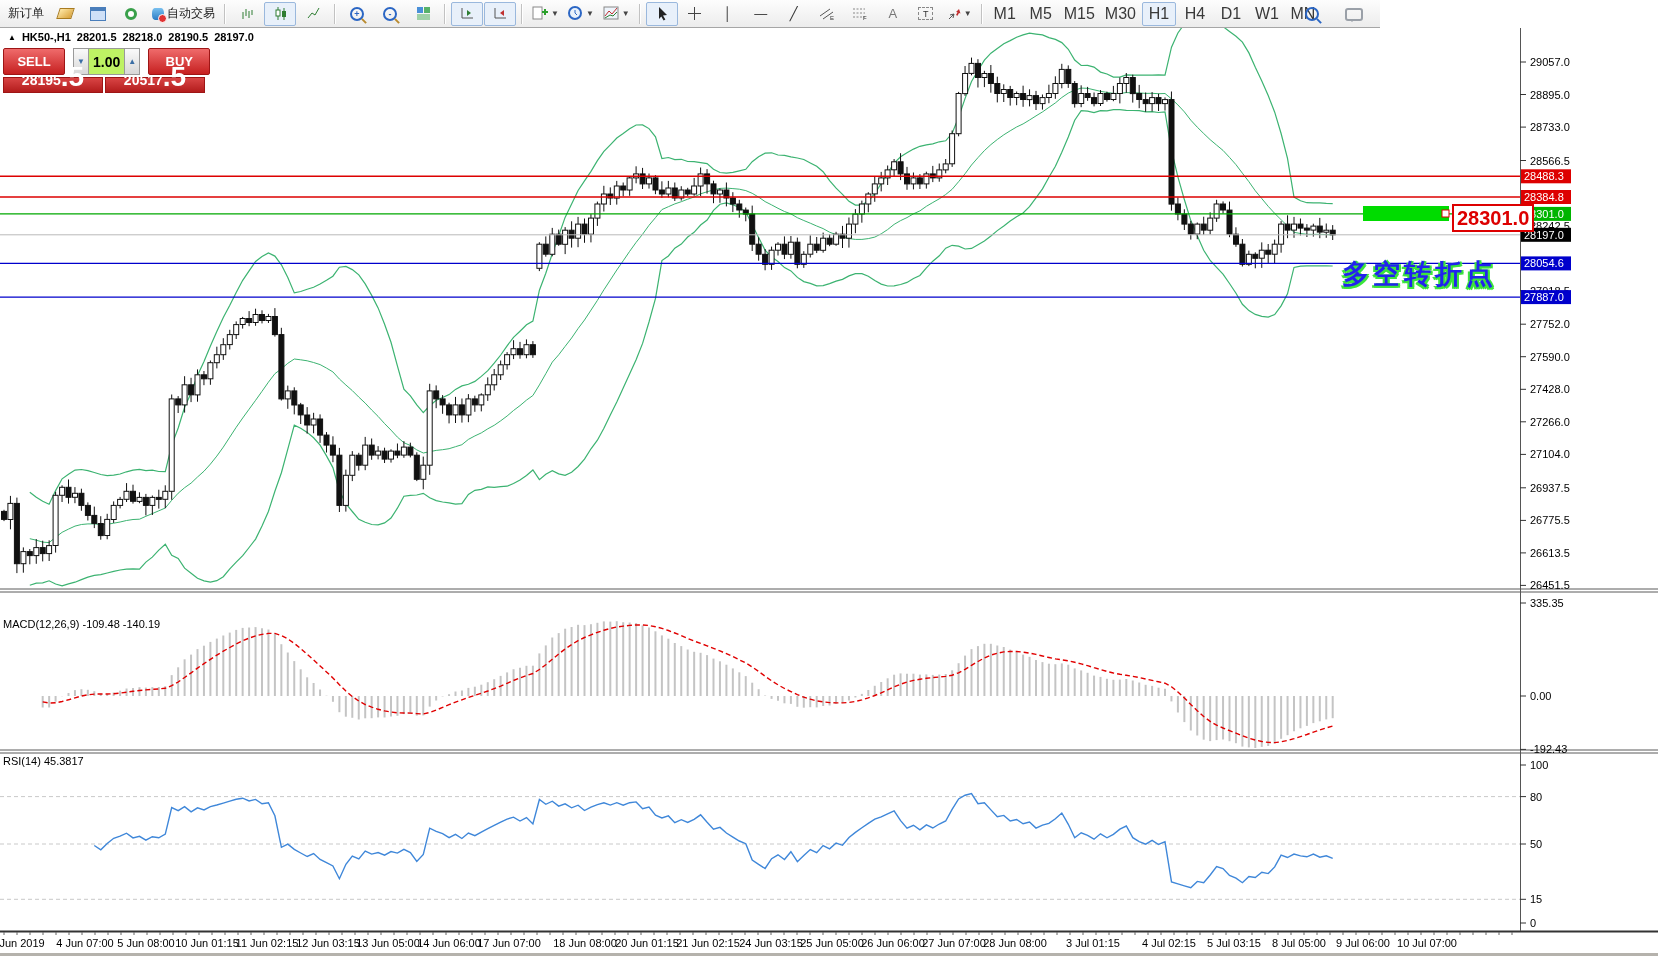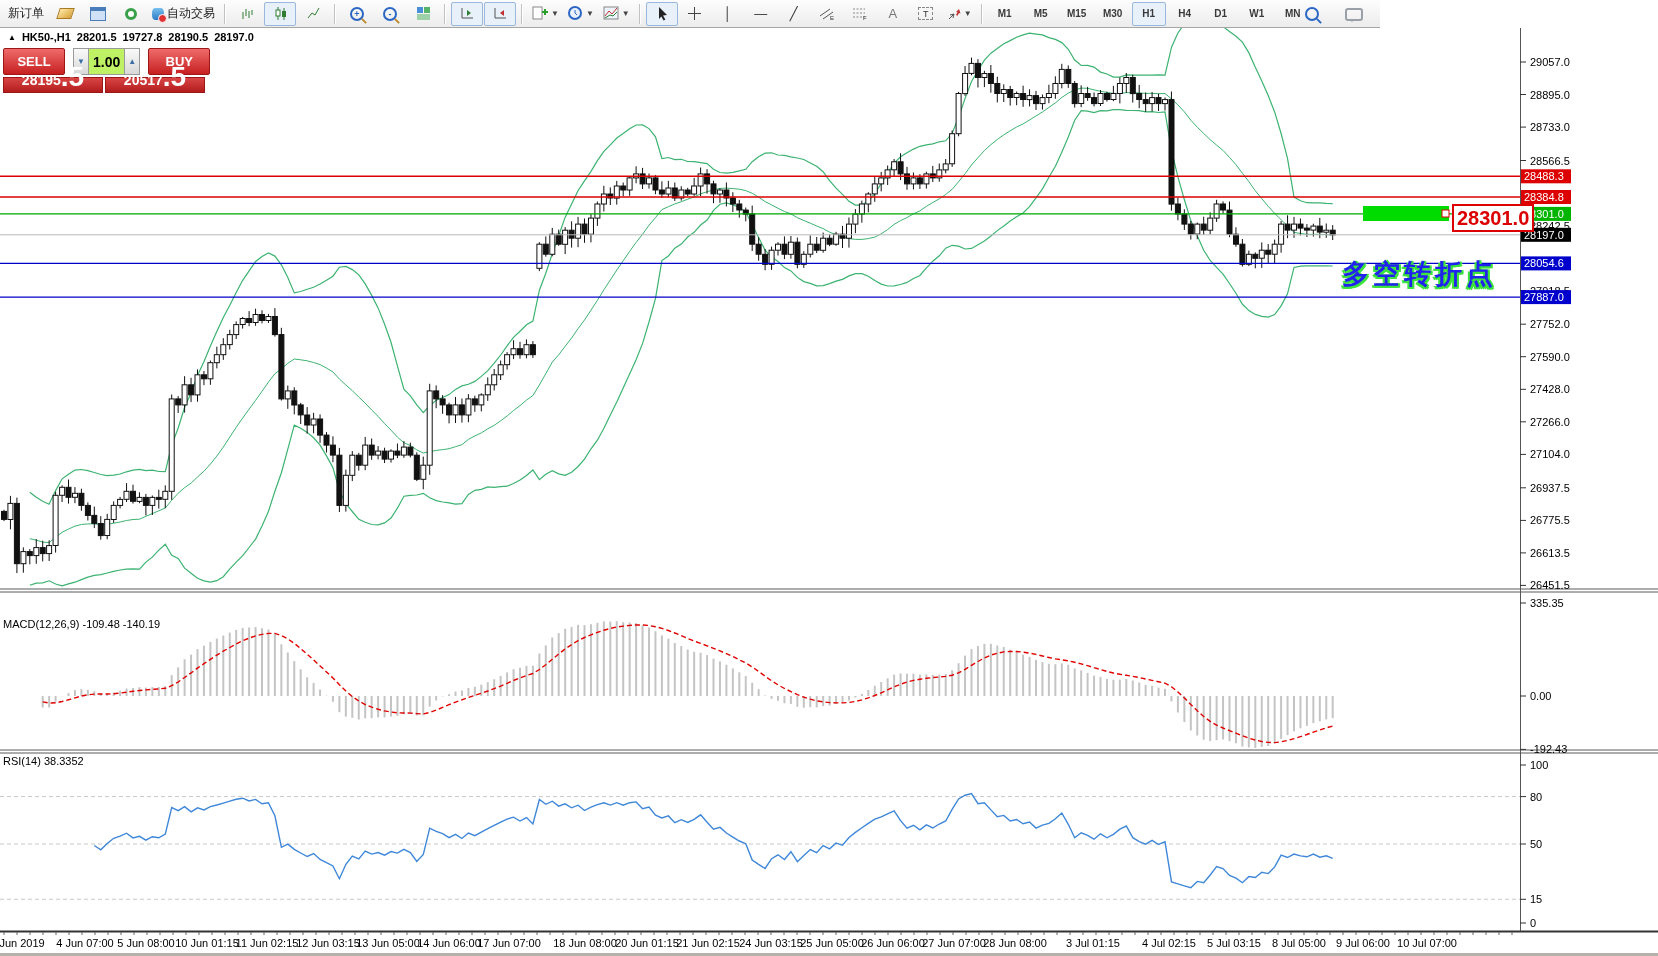--- a/index.html
+++ b/index.html
@@ -10,21 +10,21 @@
 
   
   .toolbar{position:absolute;left:0;top:0;width:1380px;height:28px;box-sizing:border-box;
     background:linear-gradient(#fdfdfd,#ececec);border-bottom:1px solid #a6a6a6;
     display:flex;align-items:center;padding:0 4px;gap:1px;z-index:30;}
   .sep{width:1px;height:20px;background:#c2c2c2;border-right:1px solid #fff;margin:0 4px;flex:0 0 auto;}
   .tbtn{height:22px;min-width:24px;padding:0 3px;display:flex;align-items:center;justify-content:center;
     gap:3px;font-size:12px;color:#222;border:1px solid transparent;border-radius:2px;flex:0 0 auto;cursor:default;}
   .tbtn.pressed{background:#e8f0fa;border-color:#9ab8dd;}
   .tbtn .caret{font-size:8px;color:#444;}
-  .tf{font-size:10px;font-weight:bold;color:#3a3a3a;min-width:26px;}
+  .tf{font-size:16px;font-weight:normal;color:#3a3a3a;min-width:26px;}
   .glyph{font-size:13px;color:#333;line-height:1;}
   .i-eraser{width:13px;height:9px;background:linear-gradient(135deg,#ffe9a8,#d9a23a);transform:skewX(-18deg);border:1px solid #a87b20;}
   .i-window{width:14px;height:12px;background:#cfe0f7;border:1px solid #4a7ebb;box-shadow:inset 0 3px 0 #4a7ebb;}
   .i-signal{width:12px;height:12px;border-radius:50%;border:3px solid #39a04a;box-sizing:border-box;background:#fff;}
   .i-barrel{width:12px;height:12px;background:linear-gradient(#79c0ef,#2c7cc4);border-radius:3px/5px;position:relative;}
   .i-barrel::after{content:"";position:absolute;right:-3px;bottom:-3px;width:7px;height:7px;border-radius:50%;background:#e03333;border:1px solid #fff;}
   .lens{width:10px;height:10px;border:2px solid #2b66c4;border-radius:50%;position:relative;display:flex;align-items:center;justify-content:center;}
   .lens i{font-style:normal;font-size:9px;font-weight:bold;color:#2b66c4;line-height:0;}
   .lens::after{content:"";position:absolute;width:6px;height:2px;background:#b98a2f;transform:rotate(45deg);right:-5px;bottom:-3px;}
   .lens.plain::after{background:#2b66c4;}
@@ -1080,21 +1080,21 @@
       <div class="tbtn">
           <span class="chat-ic"></span>
         </div>
     </div>
   </div>
 
   <div class="symbol-info">
     <span class="tri">▲</span>
     <span>HK50-,H1</span>
     <span>28201.5</span>
-    <span>19727.8</span>
+    <span>28218.0</span>
     <span>28190.5</span>
     <span>28197.0</span>
   </div>
 
   <div class="trade-widget">
     <div class="tw-row1">
       <div class="tw-btn">SELL</div>
       <div class="tw-spin">
         <div class="spin-btn">▼</div>
         <div class="vol-field">1.00</div>
@@ -1108,19 +1108,19 @@
         <span class="frac">.5</span>
       </div>
       <div class="tw-price">
         <span class="main">20517</span>
         <span class="frac">.5</span>
       </div>
     </div>
   </div>
 
   <div class="ind-label" style="top:594px;margin-top:24px;">MACD(12,26,9) -109.48 -140.19</div>
-  <div class="ind-label" style="top:755px;">RSI(14) 38.3352</div>
+  <div class="ind-label" style="top:755px;">RSI(14) 45.3817</div>
 
   <div class="cn-note">多空转折点</div>
   <div class="price-flag">28301.0</div>
 
   <div class="bottom-edge"></div>
 </div>
 
 </body></html>

